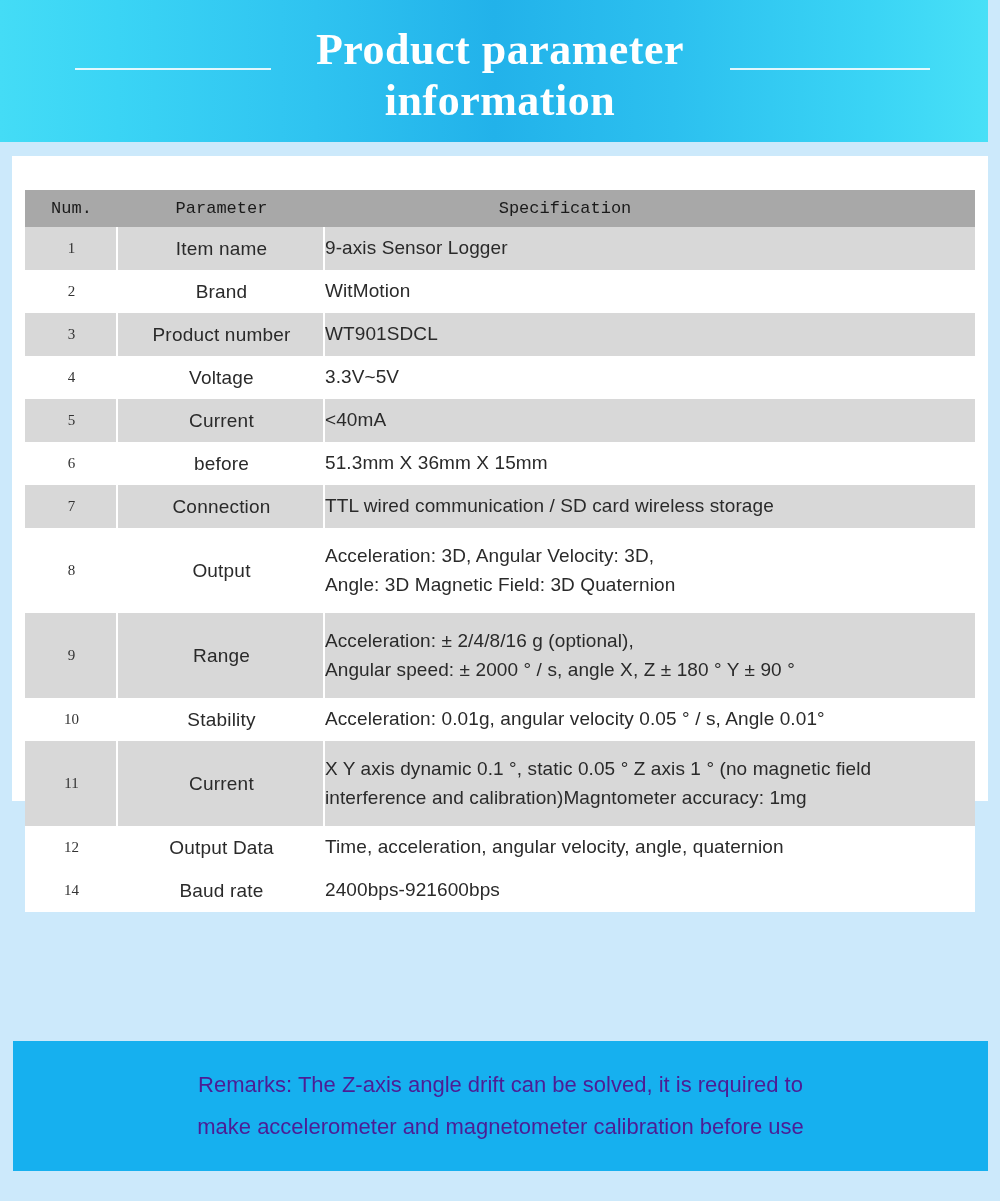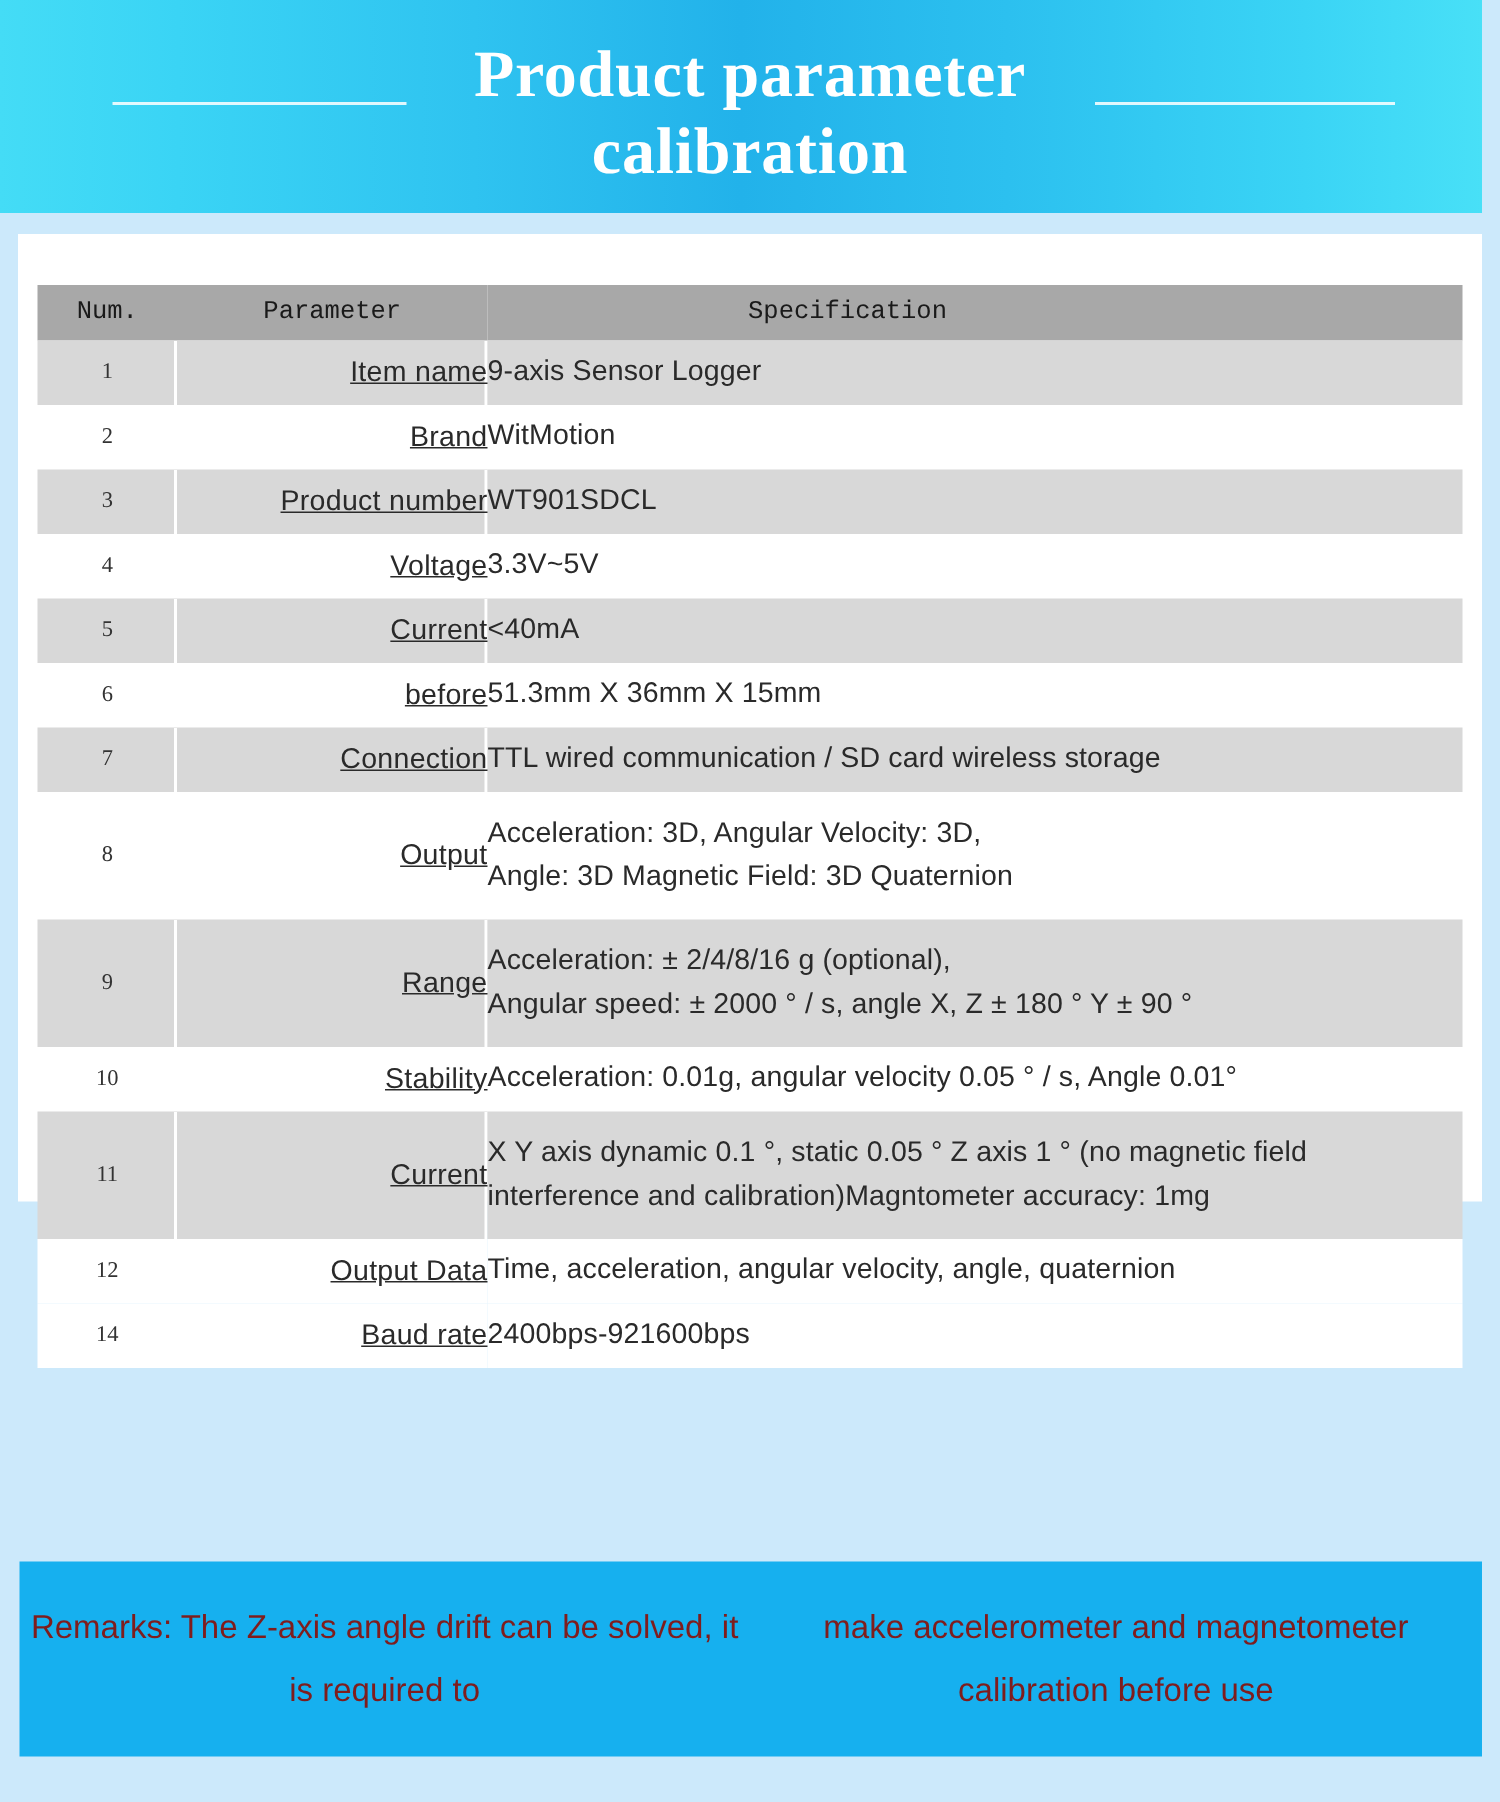--- a/index.html
+++ b/index.html
@@ -74,24 +74,23 @@
   .cell-num {
     font-family:"Liberation Serif", serif;
     font-size:15px;
     color:#333;
     text-align:center;
     padding:0 4px;
   }
   .cell-par {
     font-size:19px;
     color:#2a2a2a;
-    text-align:right;
+    text-align:center;
     padding:0 6px;
     letter-spacing:0.2px;
-    text-decoration:underline;
   }
   .cell-spec {
     font-size:19px;
     color:#2a2a2a;
     text-align:left;
     padding-left:13px;
     letter-spacing:0.1px;
   }
   .cell-spec .ln { display:block; line-height:1.52; }
 
@@ -107,40 +106,40 @@
   tr.shade .cell-par  { box-shadow: inset -2px 0 0 #ffffff; }
 
   .r1 { height:43px; }
   .r2 { height:85px; }
 
   
   .remarks {
     position:absolute; left:13px; top:1041px;
     width:975px; height:130px;
     background:#16b0ef;
-    color:#7f1d1d;
-    display:flex; flex-direction:row;
+    color:#4c1d95;
+    display:flex; flex-direction:column;
     align-items:center; justify-content:center;
     font-size:22px;
     line-height:42px;
     text-align:center;
   }
   .remarks .ln { display:block; }
 </style>
 </head>
 <body>
 
 <div class="page">
 
   <div class="banner">
     <div class="rule rule-left"></div>
     <div class="rule rule-right"></div>
     <div class="banner-title">
       <div>Product parameter</div>
-      <div>calibration</div>
+      <div>information</div>
     </div>
   </div>
 
   <div class="card">
     <table class="tbl">
       <colgroup>
         <col class="c-num">
           <col class="c-par">
           <col class="c-spec">
       </colgroup>

